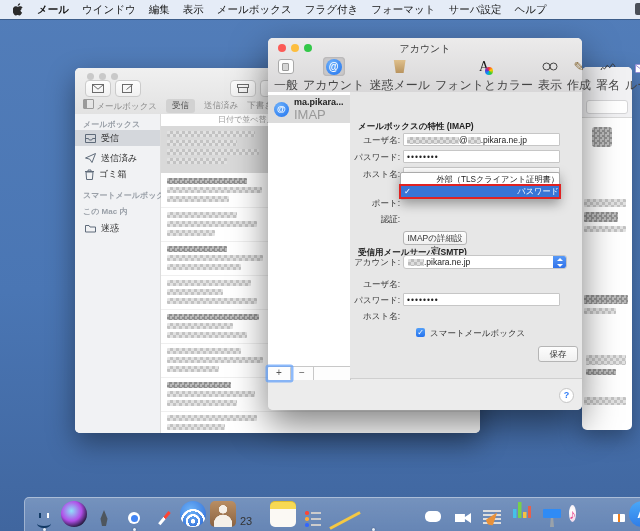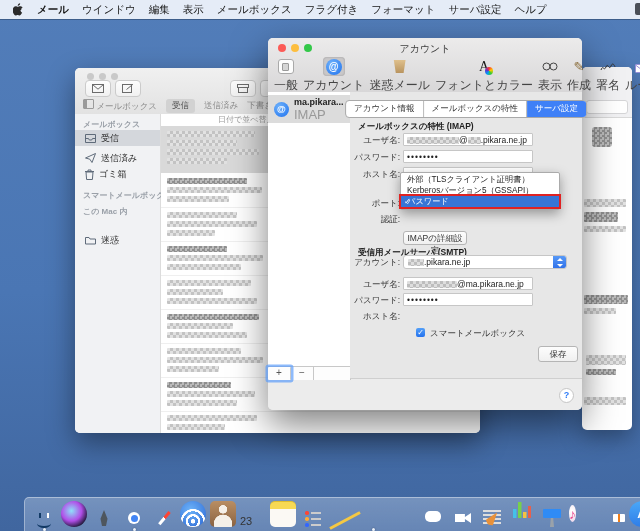--- a/index.html
+++ b/index.html
@@ -82,37 +82,37 @@
   .acc-foot{position:absolute;left:0;right:0;top:288px;bottom:0;background:#ececec;border-radius:0 0 5px 5px;}
   .helpbtn{position:absolute;right:8px;bottom:7px;width:13px;height:13px;border-radius:50%;background:#fff;
     border:1px solid #c5c5c5;color:#2f7cf6;font-size:9px;font-weight:bold;text-align:center;line-height:12px;}
   .seg{position:absolute;left:50%;transform:translateX(-50%);top:8px;display:flex;border:1px solid #a9a9a9;
     border-radius:4px;overflow:hidden;background:#fff;font-size:8.5px;white-space:nowrap;}
   .seg .sg{padding:2px 8px;border-right:1px solid #b9b9b9;color:#333;}
   .seg .sg:last-child{border-right:none;}
   .seg .sg.on{background:#3f80f7;color:#fff;}
   .sechd{position:absolute;left:8px;font-weight:bold;font-size:8.5px;color:#222;white-space:nowrap;}
   .lbl{position:absolute;left:0;width:50px;text-align:right;font-size:8.5px;color:#333;white-space:nowrap;}
-  .fld{position:absolute;left:53px;width:130px;height:13px;background:#fff;border:1px solid #c6c6c6;border-radius:1px;
+  .fld{position:absolute;left:53px;width:157px;height:13px;background:#fff;border:1px solid #c6c6c6;border-radius:1px;
     font-size:8.5px;line-height:13px;padding:0 3px;color:#222;white-space:nowrap;overflow:hidden;box-sizing:border-box;}
   .selbox{position:absolute;left:53px;width:164px;height:14px;background:#fff;border:1px solid #c6c6c6;border-radius:3px;
     font-size:8.5px;line-height:13px;padding:0 16px 0 4px;color:#222;box-sizing:border-box;overflow:hidden;white-space:nowrap;}
   .stepper{position:absolute;right:0;top:-1px;width:13px;height:14px;border-radius:0 3px 3px 0;
     background:linear-gradient(#5a9cf8,#2e6fe8);}
   .stepper:before,.stepper:after{content:"";position:absolute;left:3.5px;border-left:3px solid transparent;border-right:3px solid transparent;}
   .stepper:before{top:2.5px;border-bottom:3.5px solid #fff;}
   .stepper:after{bottom:2.5px;border-top:3.5px solid #fff;}
   .smallbtn{position:absolute;background:linear-gradient(#fdfdfd,#f0f0f0);border:1px solid #b5b5b5;border-radius:3px;
     font-size:8.5px;text-align:center;color:#333;}
   .chk{position:absolute;width:9px;height:9px;border-radius:2px;background:linear-gradient(#54a0f8,#2472ee);
     color:#fff;font-size:8px;line-height:9px;text-align:center;}
   
   .popmenu{position:absolute;left:50px;top:80px;width:158px;background:#fff;border:1px solid #ababab;border-radius:2px;
     box-shadow:0 4px 12px rgba(0,0,0,.35);padding:2px 0;z-index:9;}
-  .pm-item{height:10.5px;line-height:10.5px;padding-left:6px;font-size:8.2px;color:#1c1c1c;white-space:nowrap;overflow:hidden;}
+  .pm-item{height:10.5px;line-height:10.5px;padding-left:14px;font-size:8.2px;color:#1c1c1c;white-space:nowrap;overflow:hidden;text-align:right;}
   .pm-item.on{position:relative;background:#3875d6;color:#fff;height:11px;line-height:11px;outline:2px solid #e02222;}
   .pm-item.on .ck{position:absolute;left:3px;}
   
   .dock{position:absolute;left:24px;top:497px;width:700px;height:34px;z-index:30;
     background:linear-gradient(rgba(225,235,248,.32),rgba(200,215,238,.28));
     border-top:1px solid rgba(255,255,255,.45);border-left:1px solid rgba(255,255,255,.35);border-radius:5px 0 0 0;}
   .di{position:absolute;top:3px;width:26px;height:26px;}
   .run{position:absolute;top:30px;width:3px;height:3px;border-radius:50%;background:#e8f0fa;box-shadow:0 0 2px rgba(0,0,0,.4);}
   .ic-finder{border-radius:6px;background:linear-gradient(90deg,#cfe8fb 0 50%,#2f86dd 50%);position:relative;overflow:hidden;}
   .ic-finder:before{content:"";position:absolute;left:8px;top:8px;width:2px;height:5px;background:#123a66;box-shadow:8px 0 0 #fff;}
@@ -258,21 +258,21 @@
           <span>送信済み</span>
         </div>
         <div class="sd-row" style="top:52px">
           <svg width="9" height="11">
               <path d="M1 3h7l-.6 7.5H1.6z M0 2.5h9 M3 2.5V1h3v1.5" fill="none" stroke="#5f6b7a"></path>
             </svg>
           <span>ゴミ箱</span>
         </div>
         <div class="sd-hd" style="top:76px">スマートメールボックス</div>
         <div class="sd-hd" style="top:92px">この Mac 内</div>
-        <div class="sd-row" style="top:118px">
+        <div class="sd-row" style="top:106px">
           <svg width="11" height="9">
               <path d="M.5 1.5h3.5l1 1.5h5.5v5H.5z" fill="none" stroke="#5f6b7a"></path>
             </svg>
           <span>迷惑</span>
         </div>
       </div>
       <div class="mw-list">
         <div class="ml-head">
             <span style="position:absolute;left:57px">日付で並べ替え</span>
           </div>
@@ -418,65 +418,56 @@
             <div class="acc-tp">IMAP</div>
           </span>
         </div>
         <div class="pm-bar">
           <span class="pm-btn focus">+</span>
           <span class="pm-btn">−</span>
         </div>
       </div>
 
       <div class="acc-main">
-        <div class="seg">
-          <span class="sg">アカウント情報</span>
-          <span class="sg">メールボックスの特性</span>
-          <span class="sg on">サーバ設定</span>
-        </div>
 
         <div class="sechd" style="top:29px">メールボックスの特性 (IMAP)</div>
 
         <span class="lbl" style="top:43px">ユーザ名:</span>
         <div class="fld" style="top:41px">
           <i class="blr" style="width:52px"></i><span>@</span><i class="blr" style="width:13px"></i><span>.pikara.ne.jp</span>
         </div>
 
         <span class="lbl" style="top:60px">パスワード:</span>
         <div class="fld" style="top:58px;letter-spacing:1px">••••••••</div>
 
         <span class="lbl" style="top:77px">ホスト名:</span>
         <div class="fld" style="top:75px"></div>
 
         <span class="lbl" style="top:106px">ポート:</span>
         <span class="lbl" style="top:122px">認証:</span>
 
         <div class="popmenu">
           <div class="pm-item">外部（TLSクライアント証明書）</div>
-          <div class="pm-item">Kerberosバージョン5（GSSAPI）</div>
           <div class="pm-item on">
             <span class="ck">✓</span>
             <span>パスワード</span>
           </div>
         </div>
 
         <div class="smallbtn" style="left:53px;top:139px;width:62px;height:12px;line-height:12px">IMAPの詳細設定</div>
 
         <div class="sechd" style="top:155px">受信用メールサーバ (SMTP)</div>
 
         <span class="lbl" style="top:165px">アカウント:</span>
         <div class="selbox" style="top:163px">
           <i class="blr" style="width:16px"></i><span>.pikara.ne.jp</span>
           <span class="stepper"></span>
         </div>
 
         <span class="lbl" style="top:187px">ユーザ名:</span>
-        <div class="fld" style="top:185px">
-          <i class="blr" style="width:50px"></i><span>@ma.pikara.ne.jp</span>
-        </div>
 
         <span class="lbl" style="top:203px">パスワード:</span>
         <div class="fld" style="top:201px;letter-spacing:1px">••••••••</div>
 
         <span class="lbl" style="top:219px">ホスト名:</span>
 
         <span class="chk" style="left:66px;top:236px">✓</span>
         <span style="position:absolute;left:80px;top:236px;font-size:8.5px">スマートメールボックス</span>
 
         <div class="smallbtn" style="left:188px;top:254px;width:38px;height:14px;line-height:14px">保存</div>

